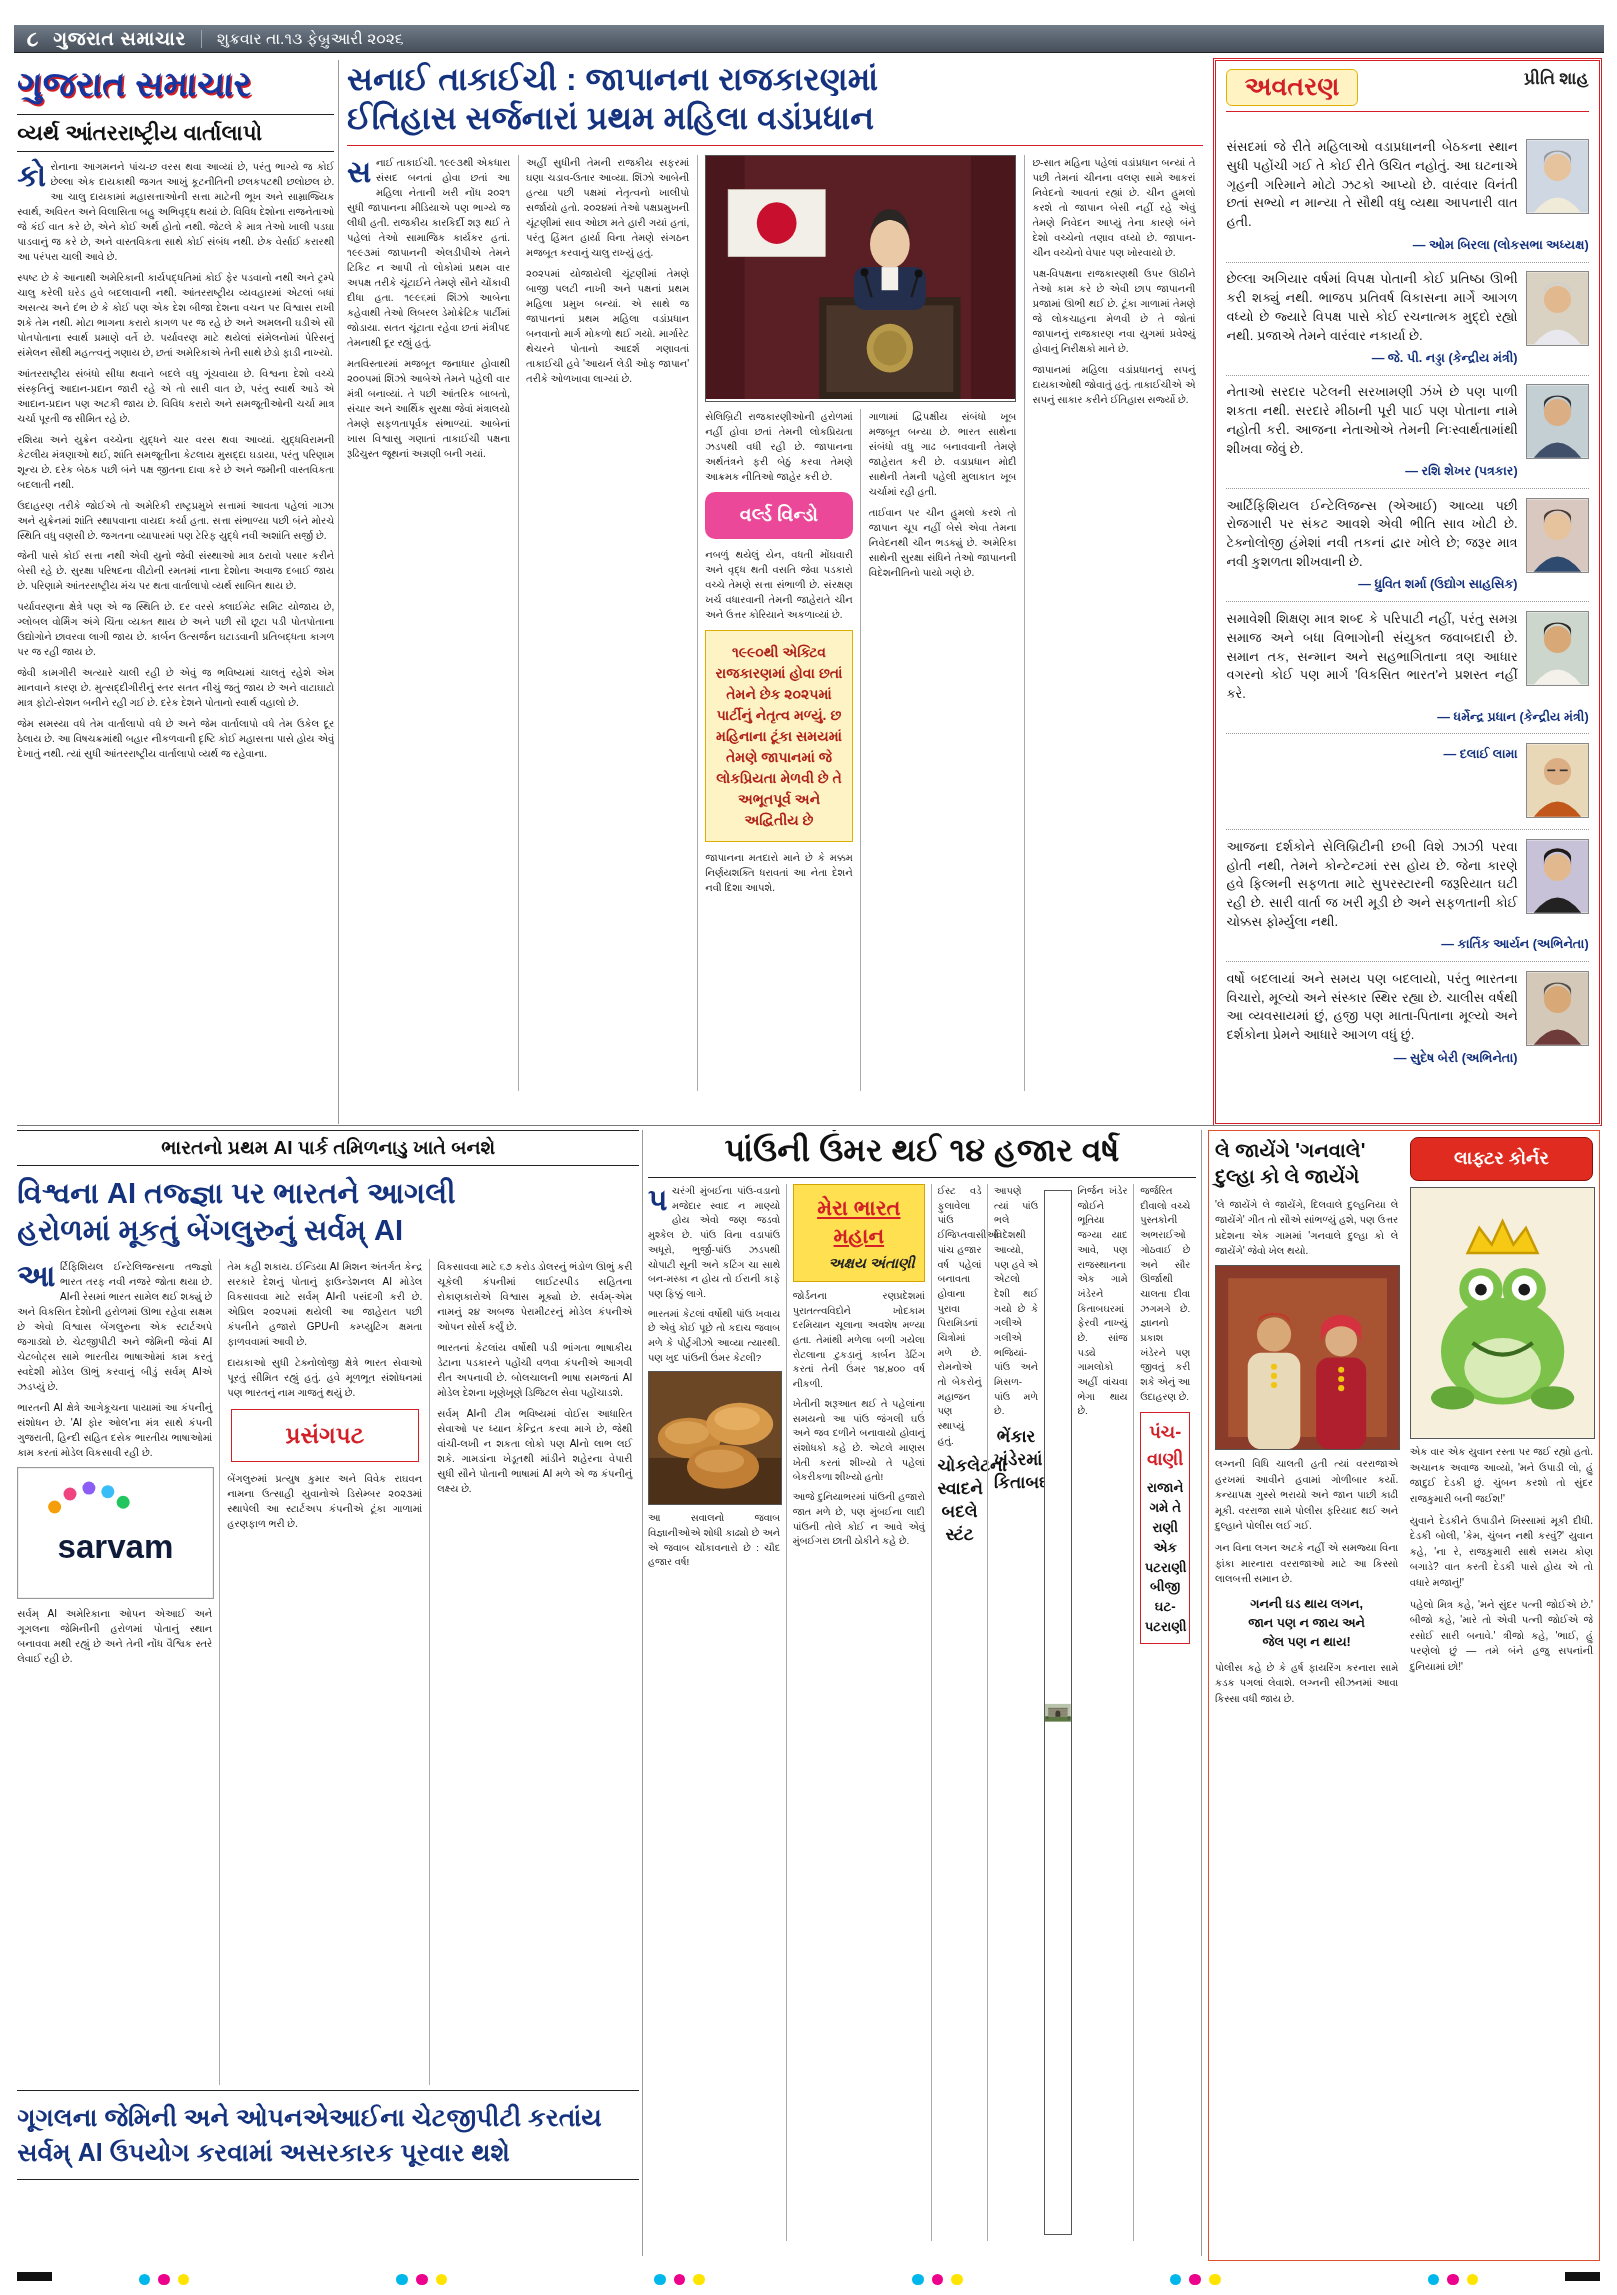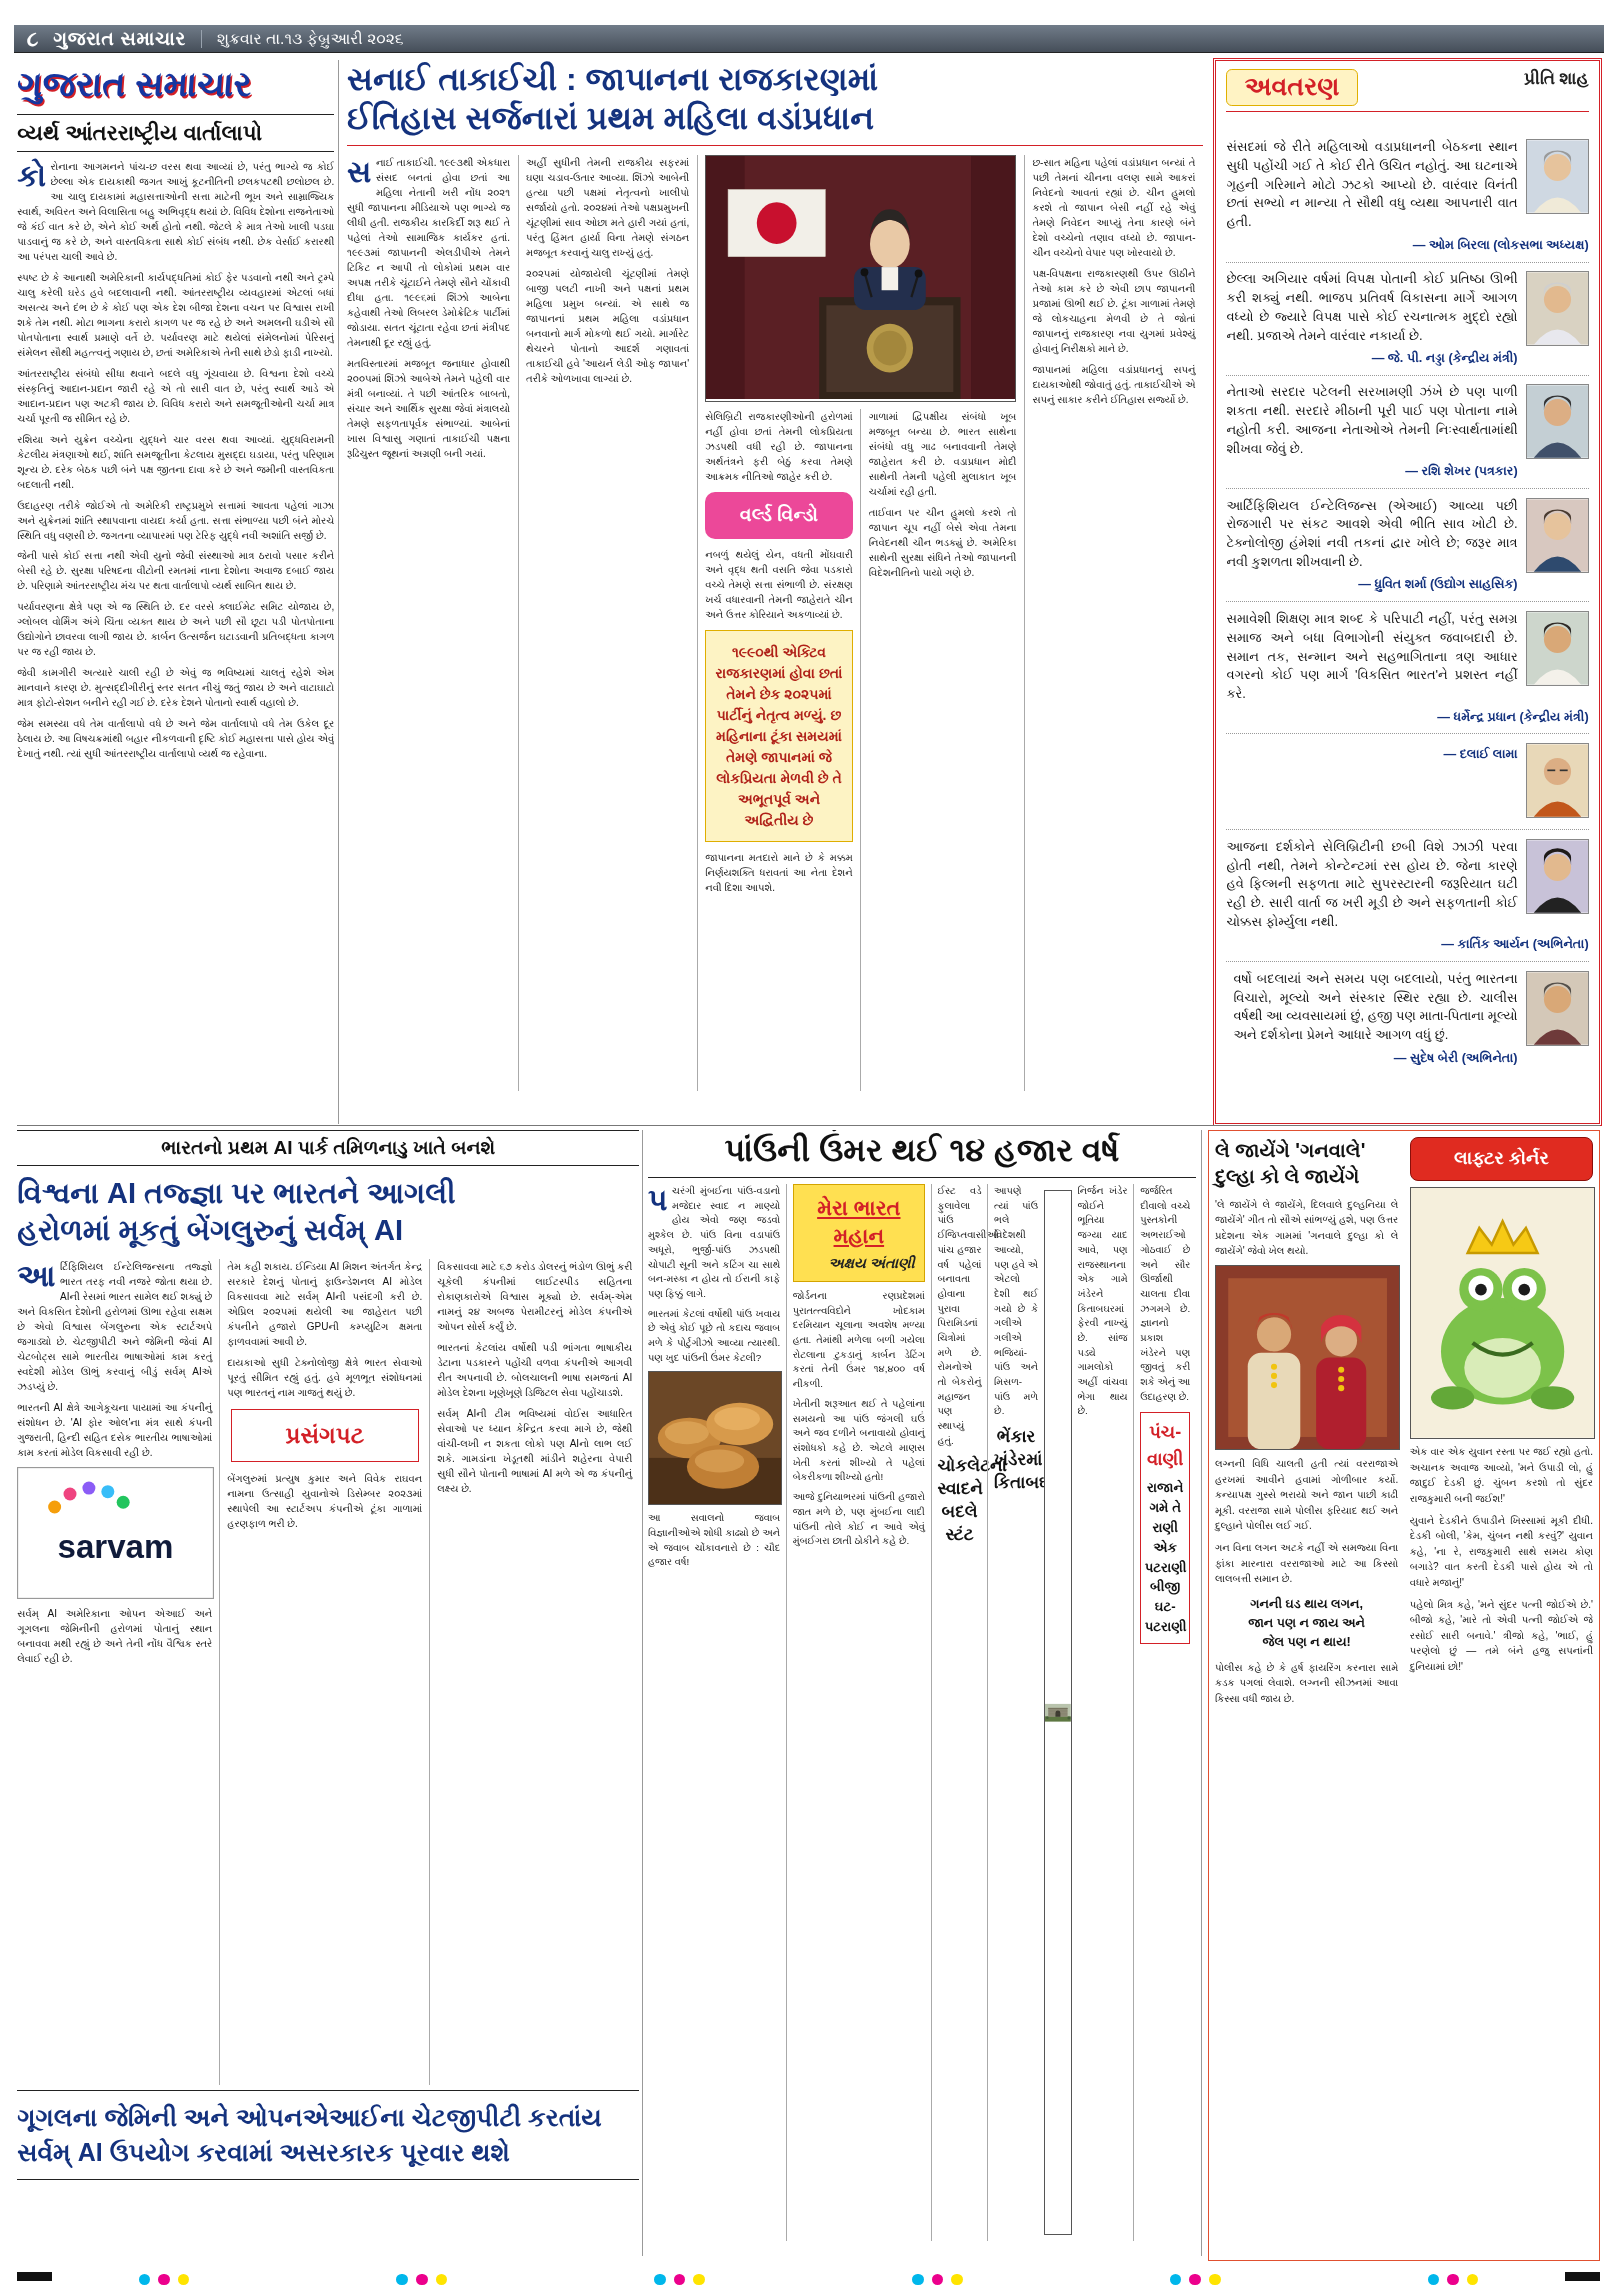--- a/index.html
+++ b/index.html
@@ -44,21 +44,21 @@
   
   .quotes{position:absolute;left:1215px;top:60px;width:385px;height:1064px;box-sizing:border-box;
     border:1.2px solid #d32027;outline:0.6px solid #d32027;outline-offset:1.7px;padding:8px 10.4px;overflow:hidden;}
   .q-head{display:flex;justify-content:space-between;border-bottom:1.2px solid #d32027;
     padding-bottom:5.8px;margin-bottom:18px;font-family:Liberation Serif, serif;}
   .q-title{font-size:25.4px;font-weight:bold;color:#d32027;background:#fff3c4;border:0.6px solid #e0b000;
     border-radius:5.8px;padding:2.3px 17.3px;}
   .q-byline{font-size:17px;font-weight:bold;color:#222;}
   .quote-item{padding:7.5px 0;border-bottom:1.2px dotted #999;overflow:hidden;font-size:13px;
     line-height:1.45;text-align:justify;}
-  .quote-item:last-child{border-bottom:none;margin-left:7px;}
+  .quote-item:last-child{border-bottom:none;}
   .q-photo{float:right;width:61px;height:73px;margin:1.2px 0 3.5px 8px;border:0.6px solid #888;}
   .q-attr{text-align:right;font-weight:bold;color:#14327e;font-size:12.7px;margin-top:3.5px;clear:none;}
 
   
   .ai-block{position:absolute;left:17.3px;top:1130px;width:622px;height:1131px;overflow:hidden;}
   .ai-kicker{text-align:center;font-size:19px;font-weight:bold;border-top:1.2px solid #222;
     border-bottom:1.2px solid #222;padding:5.8px 0;}
   .ai-headline{font-size:29px;font-weight:bold;color:#14327e;line-height:1.3;margin:9.2px 0;
     white-space:pre-line;text-align:left;}
   .ai-body{display:flex;height:826px;overflow:hidden;}

